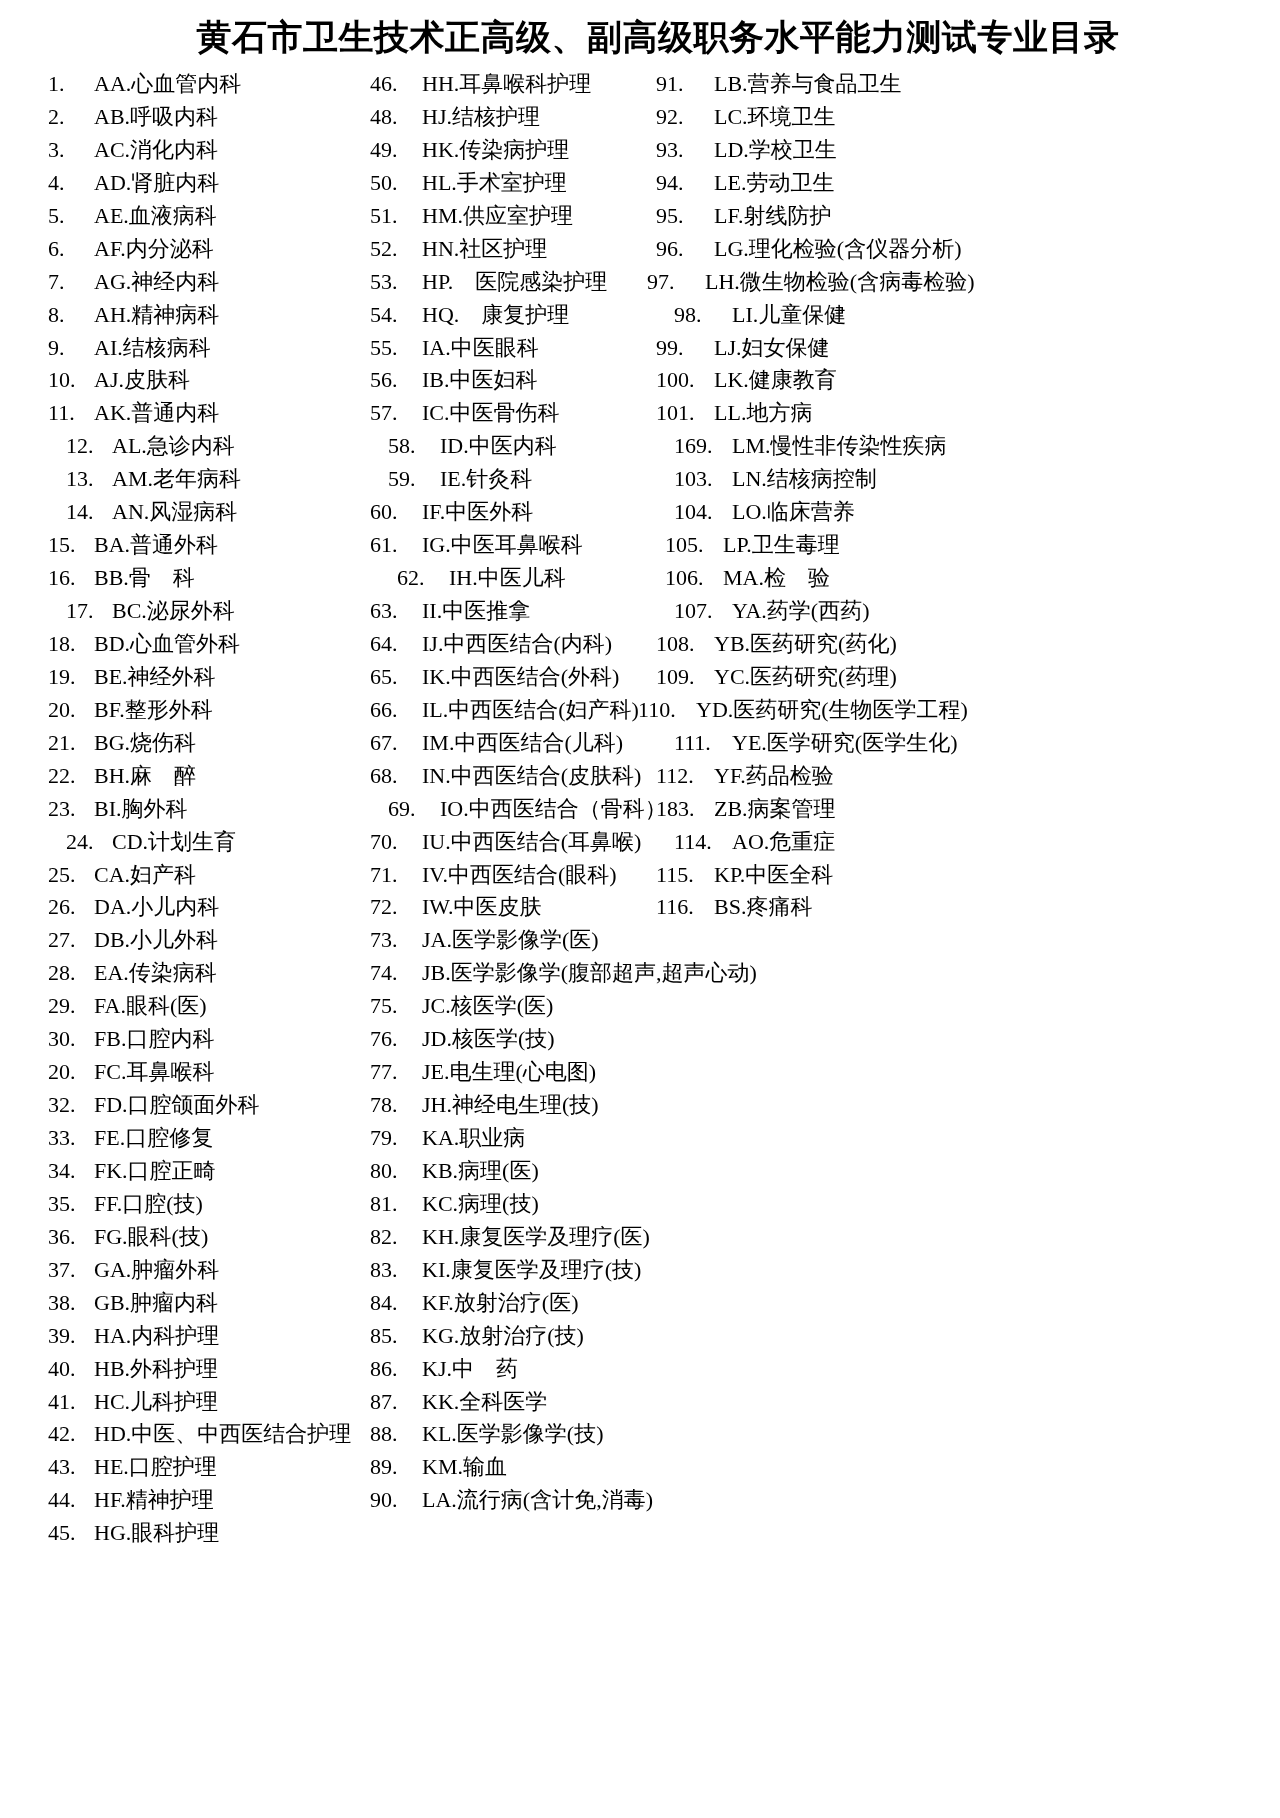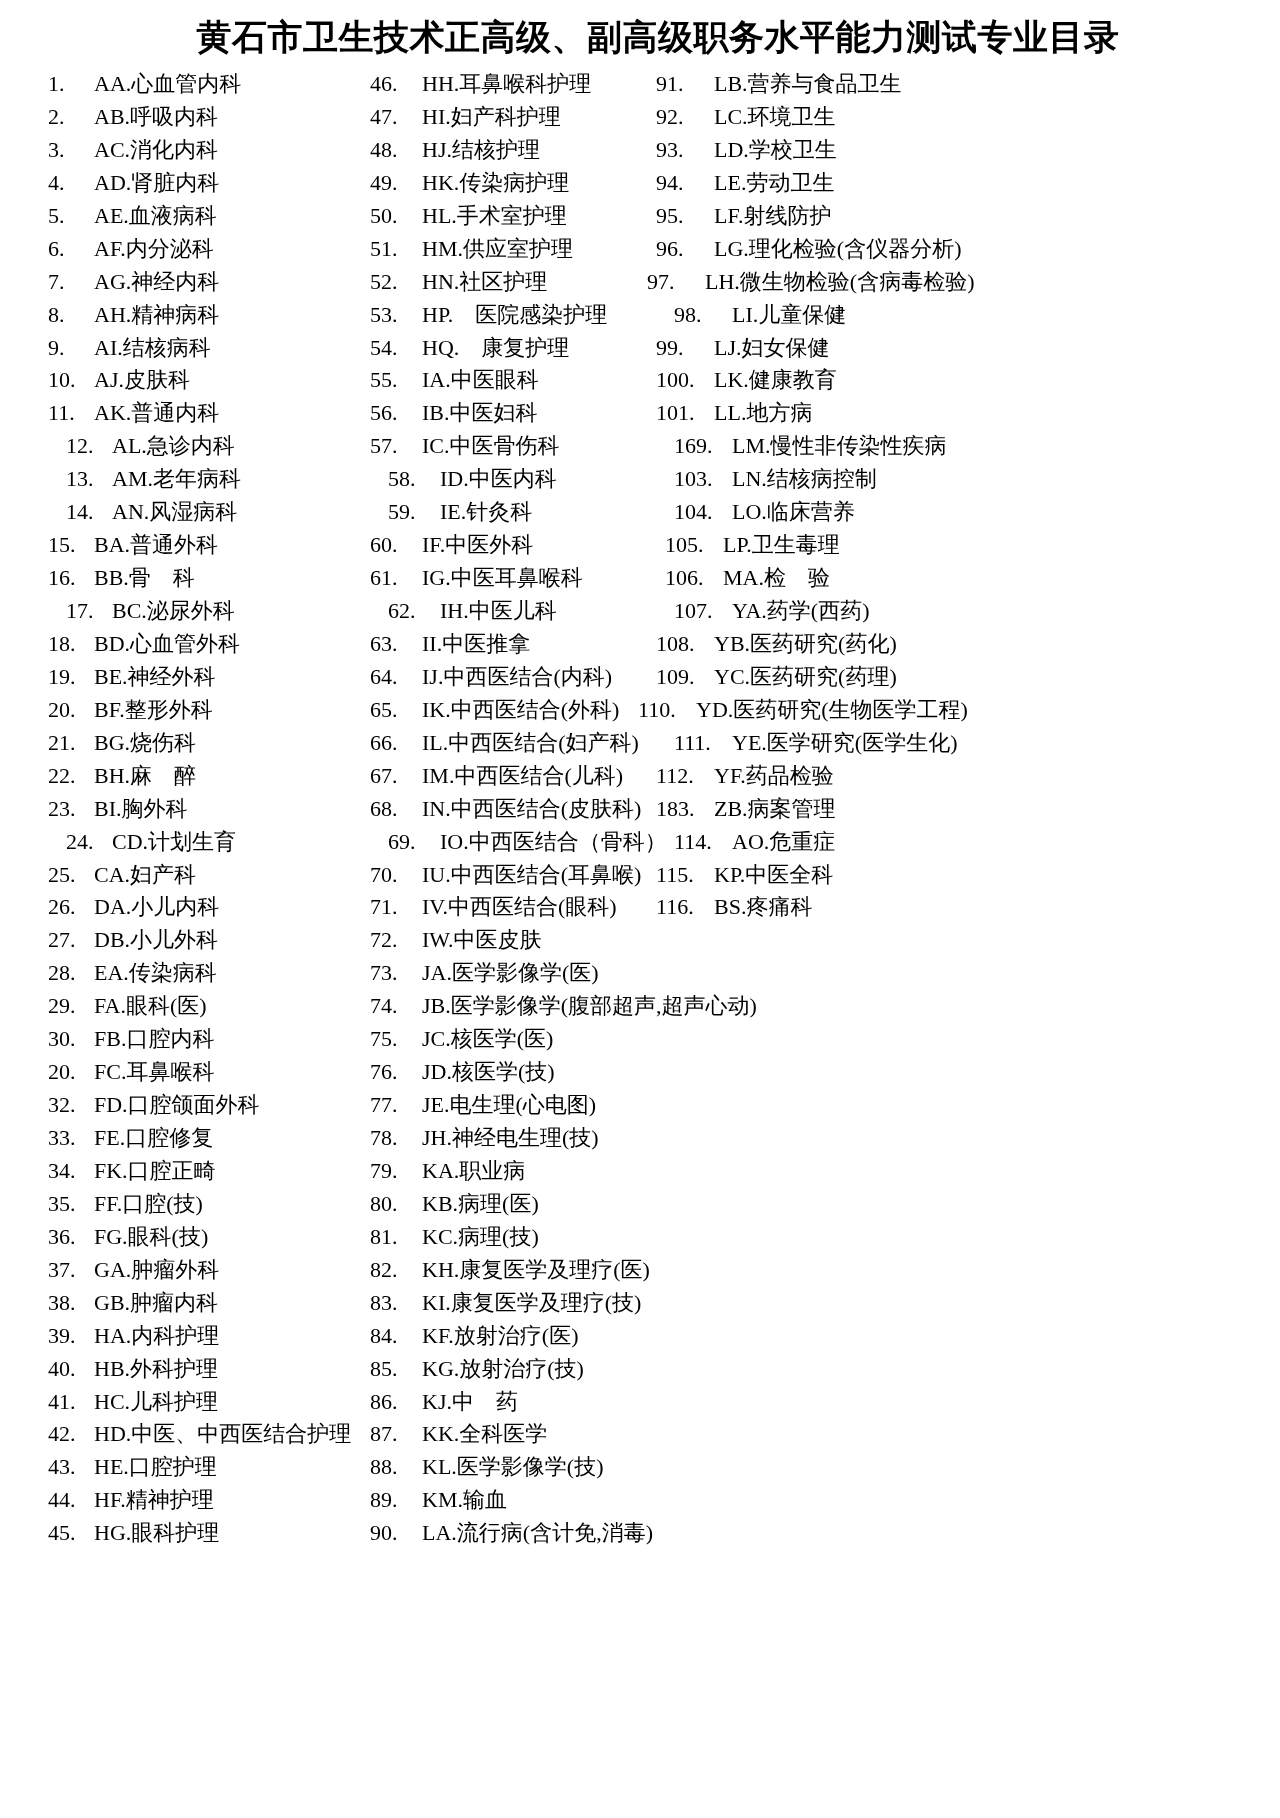--- a/index.html
+++ b/index.html
@@ -73,36 +73,35 @@
     <div class="row"><span class="num">39.</span><span class="label">HA.内科护理</span></div>
     <div class="row"><span class="num">40.</span><span class="label">HB.外科护理</span></div>
     <div class="row"><span class="num">41.</span><span class="label">HC.儿科护理</span></div>
     <div class="row"><span class="num">42.</span><span class="label">HD.中医、中西医结合护理</span></div>
     <div class="row"><span class="num">43.</span><span class="label">HE.口腔护理</span></div>
     <div class="row"><span class="num">44.</span><span class="label">HF.精神护理</span></div>
     <div class="row"><span class="num">45.</span><span class="label">HG.眼科护理</span></div>
   </div>
 <div class="col" id="col2">
     <div class="row"><span class="num">46.</span><span class="label">HH.耳鼻喉科护理</span></div>
-    <div class="row"><span class="num">47.</span><span class="label">HI.妇产科护理</span></div>
     <div class="row"><span class="num">48.</span><span class="label">HJ.结核护理</span></div>
     <div class="row"><span class="num">49.</span><span class="label">HK.传染病护理</span></div>
     <div class="row"><span class="num">50.</span><span class="label">HL.手术室护理</span></div>
     <div class="row"><span class="num">51.</span><span class="label">HM.供应室护理</span></div>
     <div class="row"><span class="num">52.</span><span class="label">HN.社区护理</span></div>
     <div class="row"><span class="num">53.</span><span class="label">HP.　医院感染护理</span></div>
     <div class="row"><span class="num">54.</span><span class="label">HQ.　康复护理</span></div>
     <div class="row"><span class="num">55.</span><span class="label">IA.中医眼科</span></div>
     <div class="row"><span class="num">56.</span><span class="label">IB.中医妇科</span></div>
     <div class="row" style=""><span class="num">57.</span><span class="label">IC.中医骨伤科</span></div>
     <div class="row" style="margin-left: 18px;"><span class="num">58.</span><span class="label">ID.中医内科</span></div>
     <div class="row" style="margin-left: 18px;"><span class="num">59.</span><span class="label">IE.针灸科</span></div>
     <div class="row"><span class="num">60.</span><span class="label">IF.中医外科</span></div>
     <div class="row"><span class="num">61.</span><span class="label">IG.中医耳鼻喉科</span></div>
-    <div class="row" style="margin-left: 18px;"><span class="num">62.</span><span class="label">IH.中医儿科</span></div>
+    <div class="row" style="margin-left: 27px;"><span class="num">62.</span><span class="label">IH.中医儿科</span></div>
     <div class="row"><span class="num">63.</span><span class="label">II.中医推拿</span></div>
     <div class="row"><span class="num">64.</span><span class="label">IJ.中西医结合(内科)</span></div>
     <div class="row"><span class="num">65.</span><span class="label">IK.中西医结合(外科)</span></div>
     <div class="row"><span class="num">66.</span><span class="label">IL.中西医结合(妇产科)</span></div>
     <div class="row"><span class="num">67.</span><span class="label">IM.中西医结合(儿科)</span></div>
     <div class="row"><span class="num">68.</span><span class="label">IN.中西医结合(皮肤科)</span></div>
     <div class="row" style="margin-left: 18px;"><span class="num">69.</span><span class="label">IO.中西医结合（骨科）</span></div>
     <div class="row"><span class="num">70.</span><span class="label">IU.中西医结合(耳鼻喉)</span></div>
     <div class="row"><span class="num">71.</span><span class="label">IV.中西医结合(眼科)</span></div>
     <div class="row"><span class="num">72.</span><span class="label">IW.中医皮肤</span></div>

